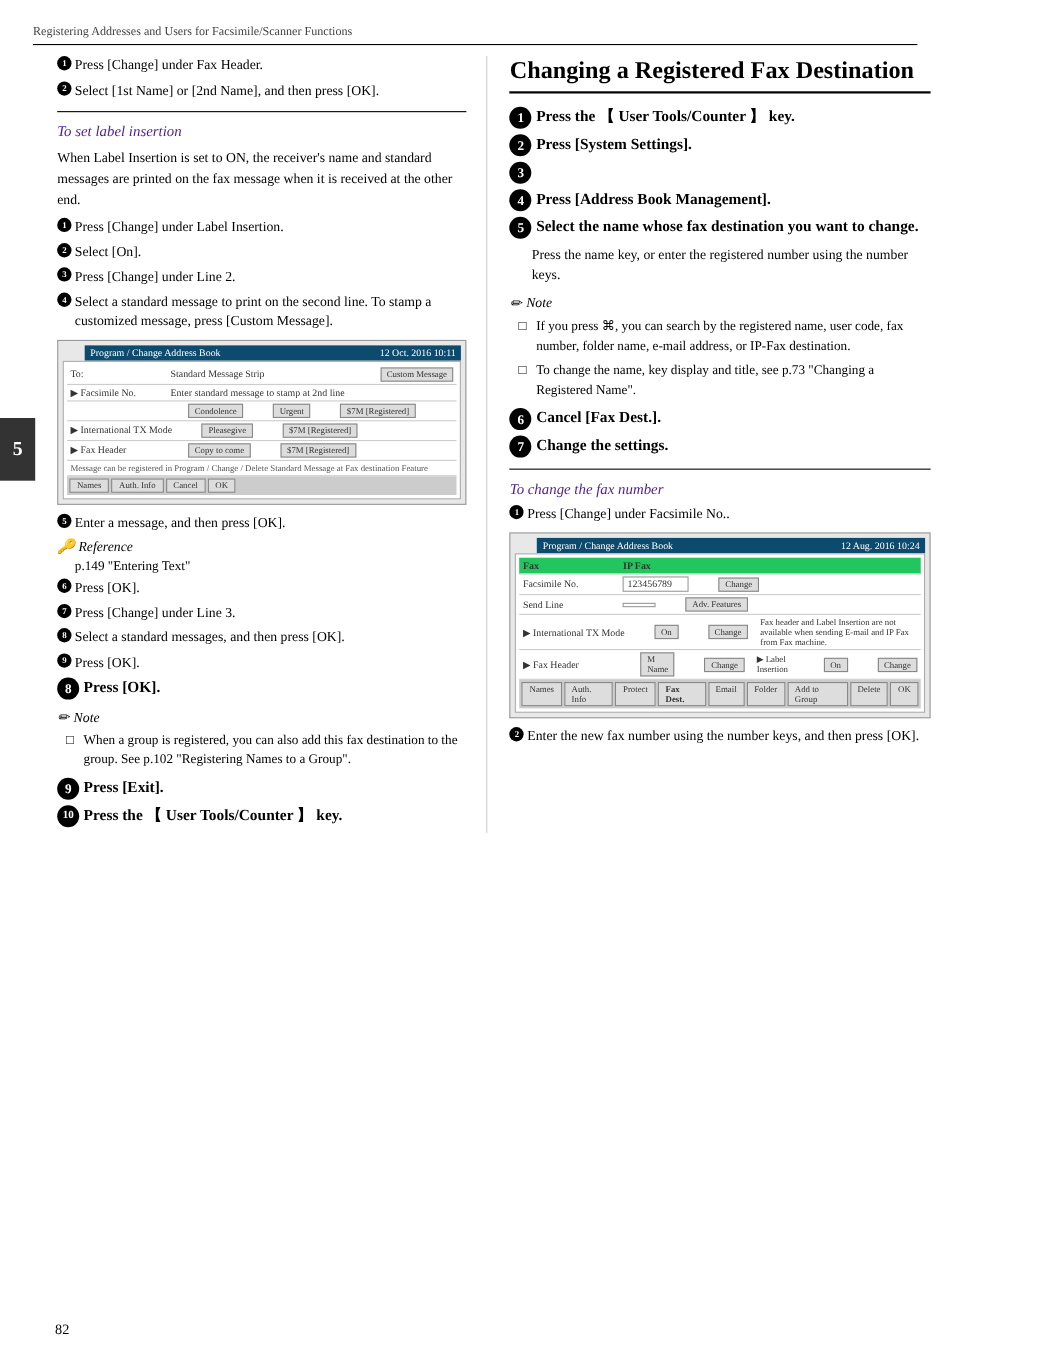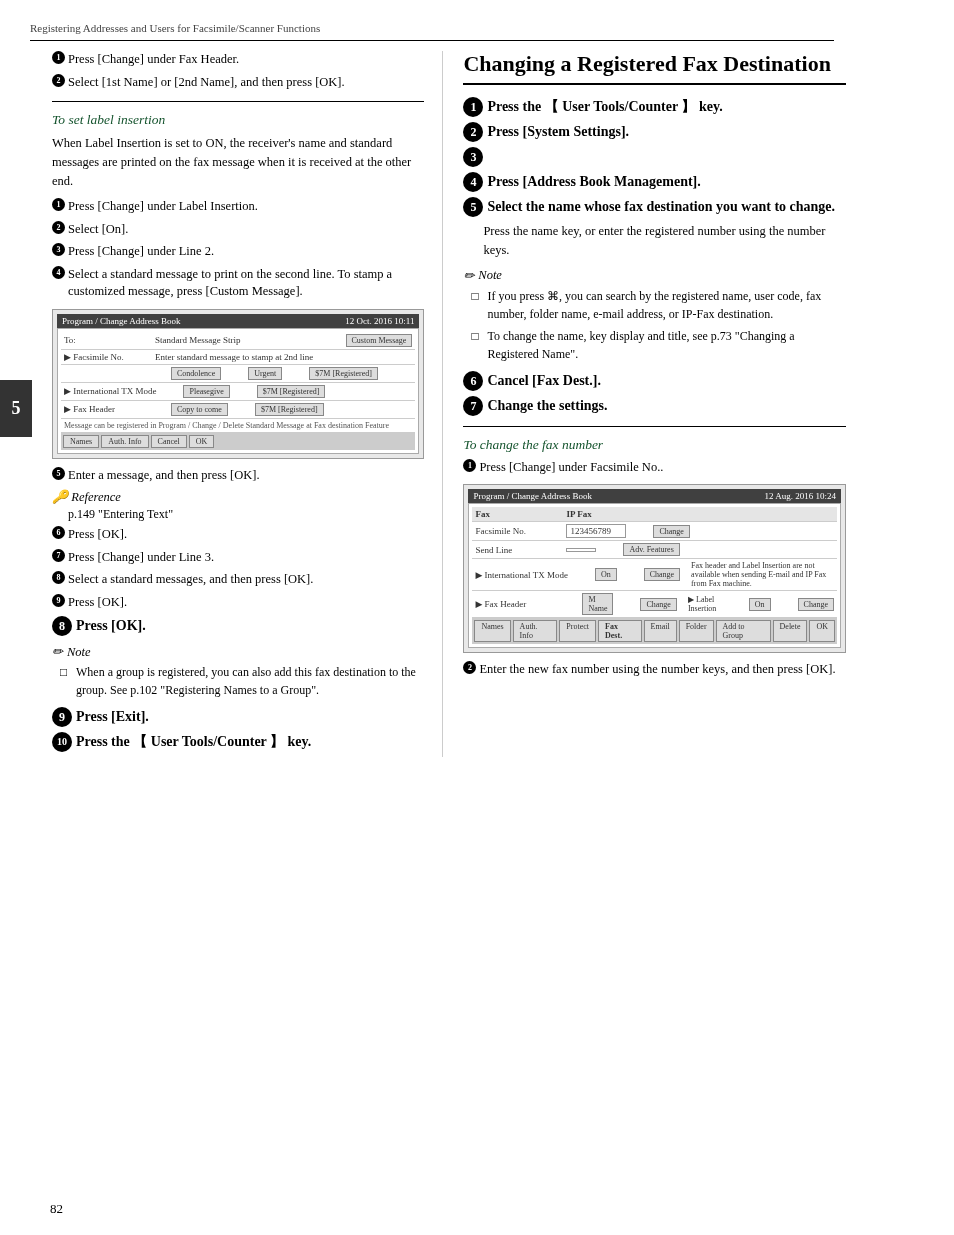--- a/index.html
+++ b/index.html
@@ -70,21 +70,21 @@
       line-height: 1.2;
     }
     .divider {
       border-top: 1px solid #000;
       margin: 10px 0;
     }
     .sub-section-title {
       font-size: 13.5px;
       font-style: italic;
       margin-bottom: 6px;
-      color: #14532d;
+      color: #4c1d95;
     }
     .body-text {
       font-size: 12.5px;
       line-height: 1.5;
       margin-bottom: 8px;
     }
     .step-list {
       list-style: none;
       padding: 0;
     }
@@ -196,26 +196,27 @@
       min-width: 60px;
     }
     .ss-btn {
       border: 1px solid #888;
       background: #ddd;
       padding: 1px 5px;
       font-size: 8px;
       margin-left: 16px;
     }
     .ss-header {
-      background: #404040;
+      background: #0c4a6e;
       color: #fff;
       font-size: 9px;
       padding: 2px 5px;
       display: flex;
       justify-content: space-between;
+      margin-left: 20px;
     }
     .ss-nav {
       display: flex;
       gap: 2px;
       padding: 2px;
       background: #ccc;
     }
     .ss-nav-btn {
       border: 1px solid #888;
       background: #ddd;
@@ -453,21 +454,21 @@
         <span class="small-circle">1</span>
         <span>Press [Change] under Facsimile No..</span>
       </div>
 
       <div class="screenshot-box">
         <div class="ss-header">
           <span>Program / Change Address Book</span>
           <span>12 Aug. 2016 10:24</span>
         </div>
         <div class="screenshot-inner">
-          <div class="ss-row" style="background:#e5e5e5;">
+          <div class="ss-row" style="background:#22c55e;">
             <span class="ss-label" style="font-weight:bold;">Fax</span>
             <span style="flex:1;font-weight:bold;">IP Fax</span>
           </div>
           <div class="ss-row">
             <span class="ss-label">Facsimile No.</span>
             <span class="ss-input">123456789</span>
             <span class="ss-btn">Change</span>
           </div>
           <div class="ss-row">
             <span class="ss-label">Send Line</span>

